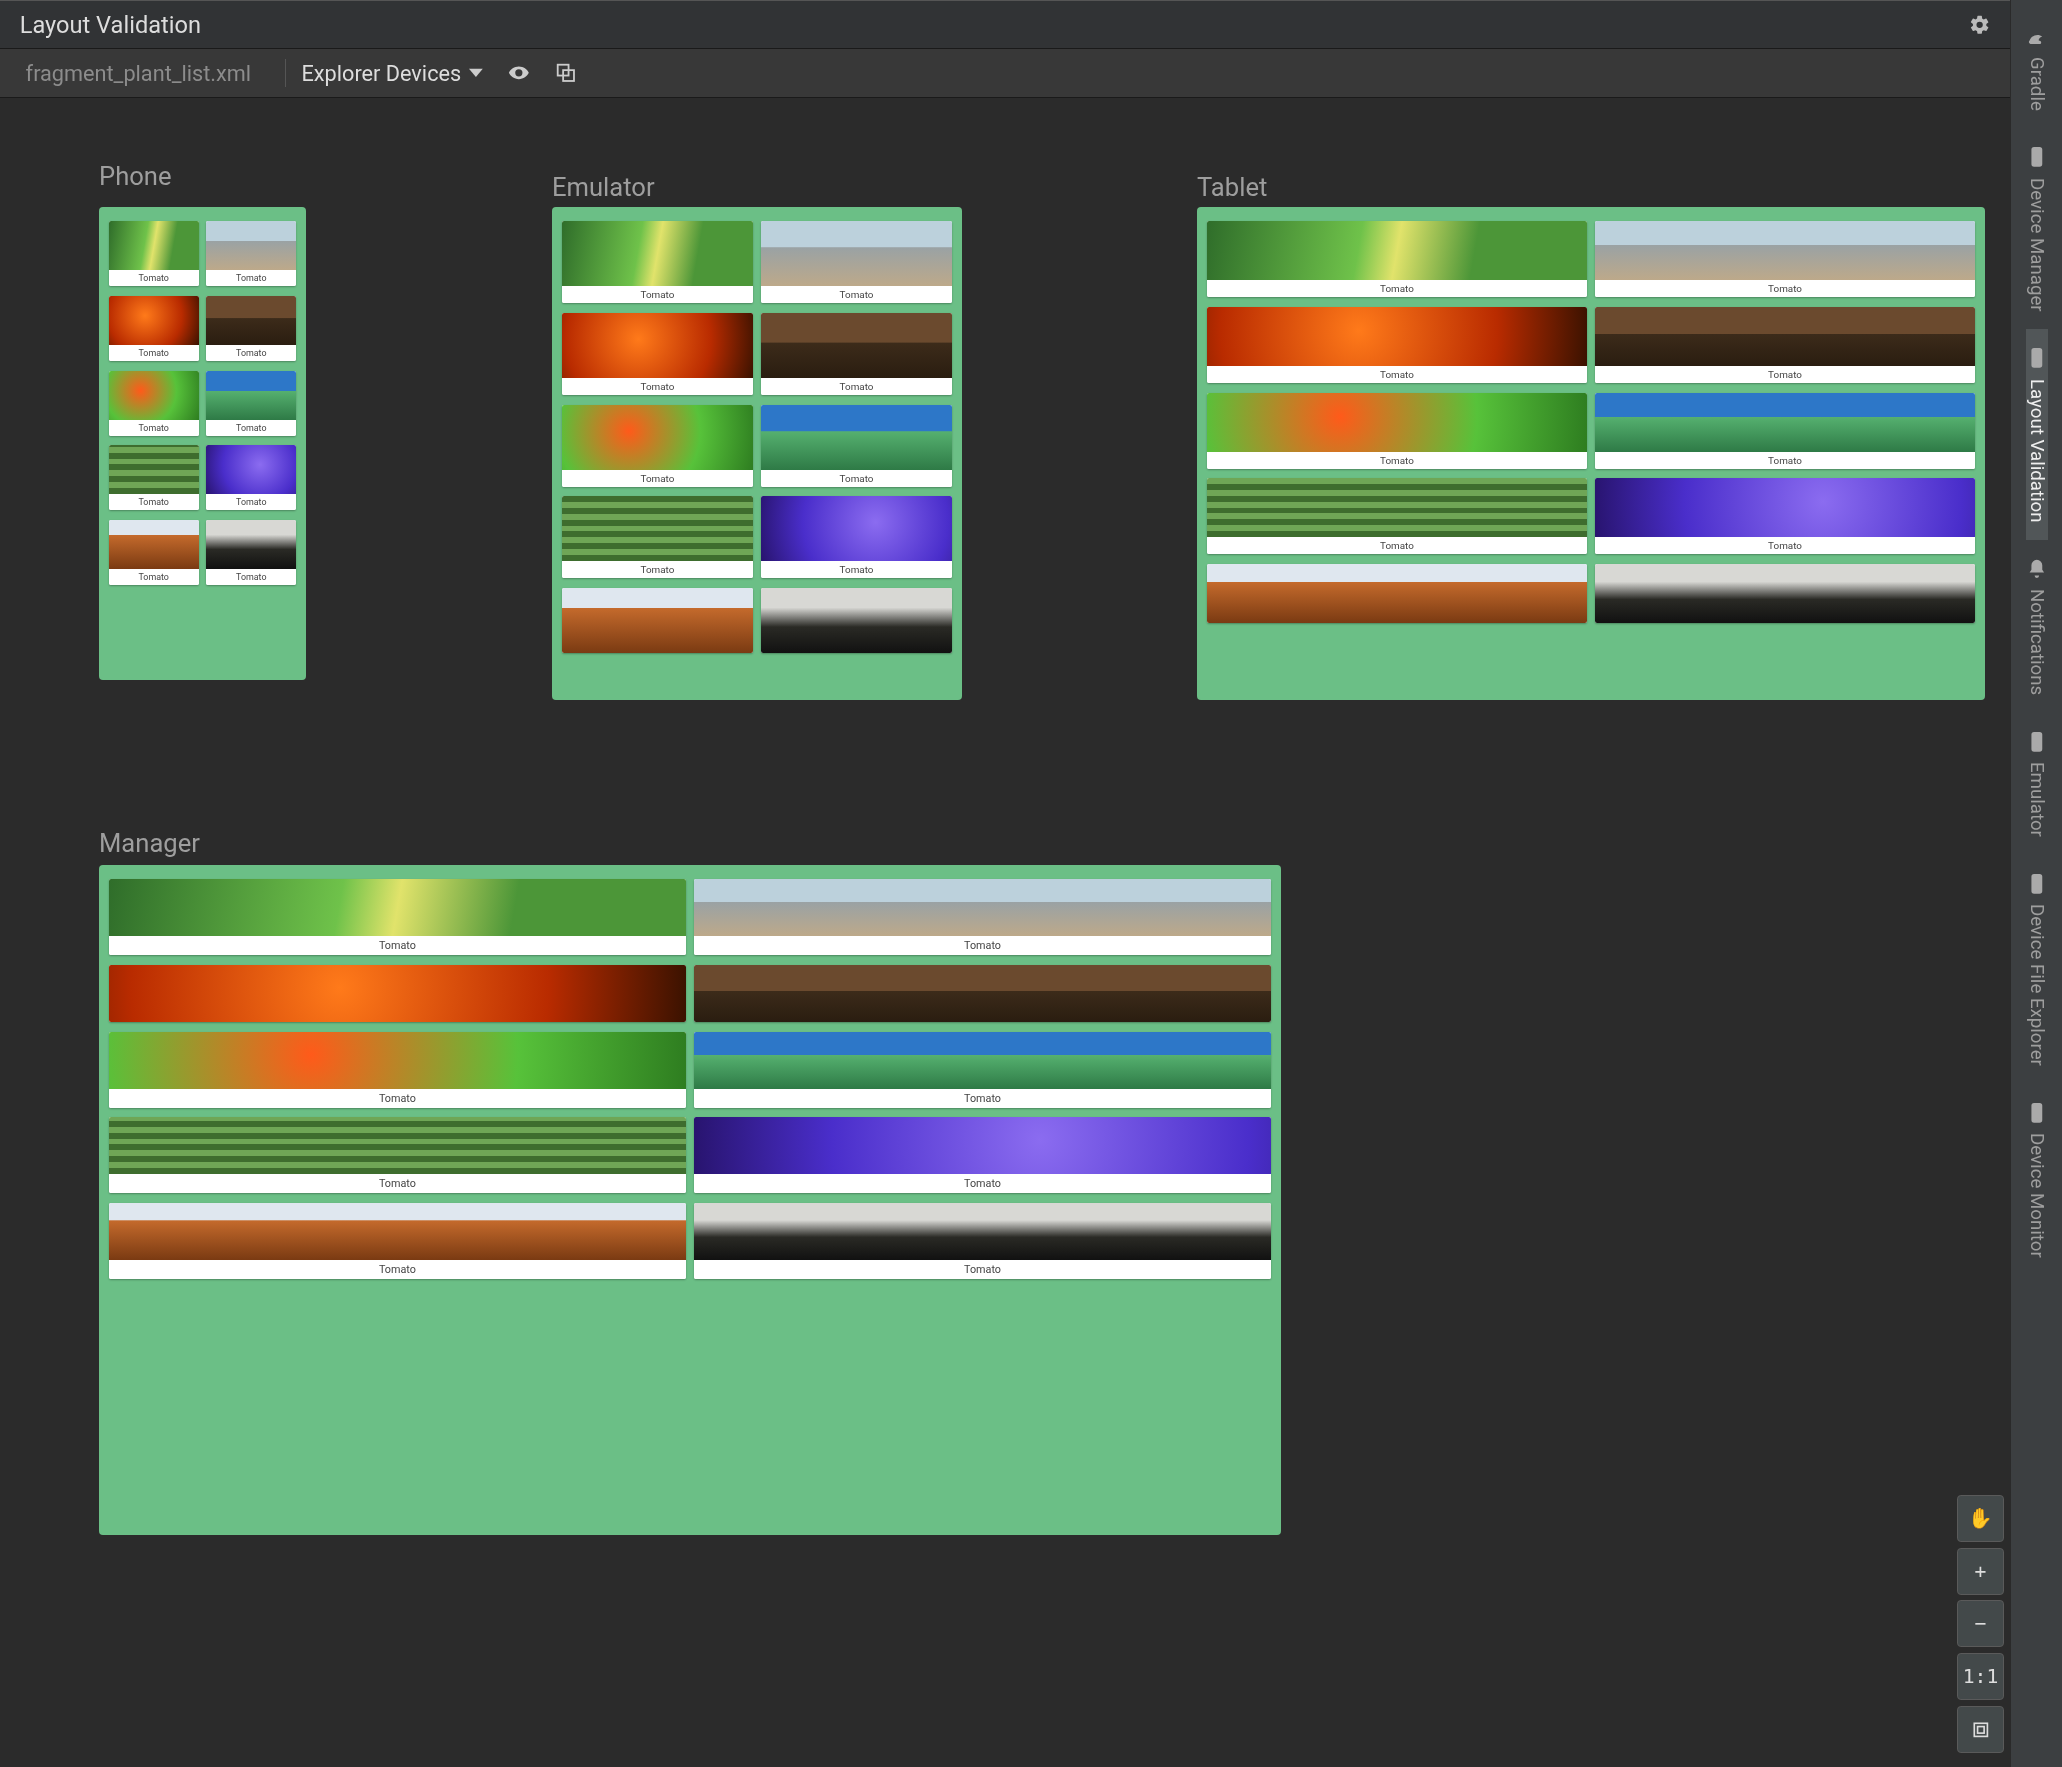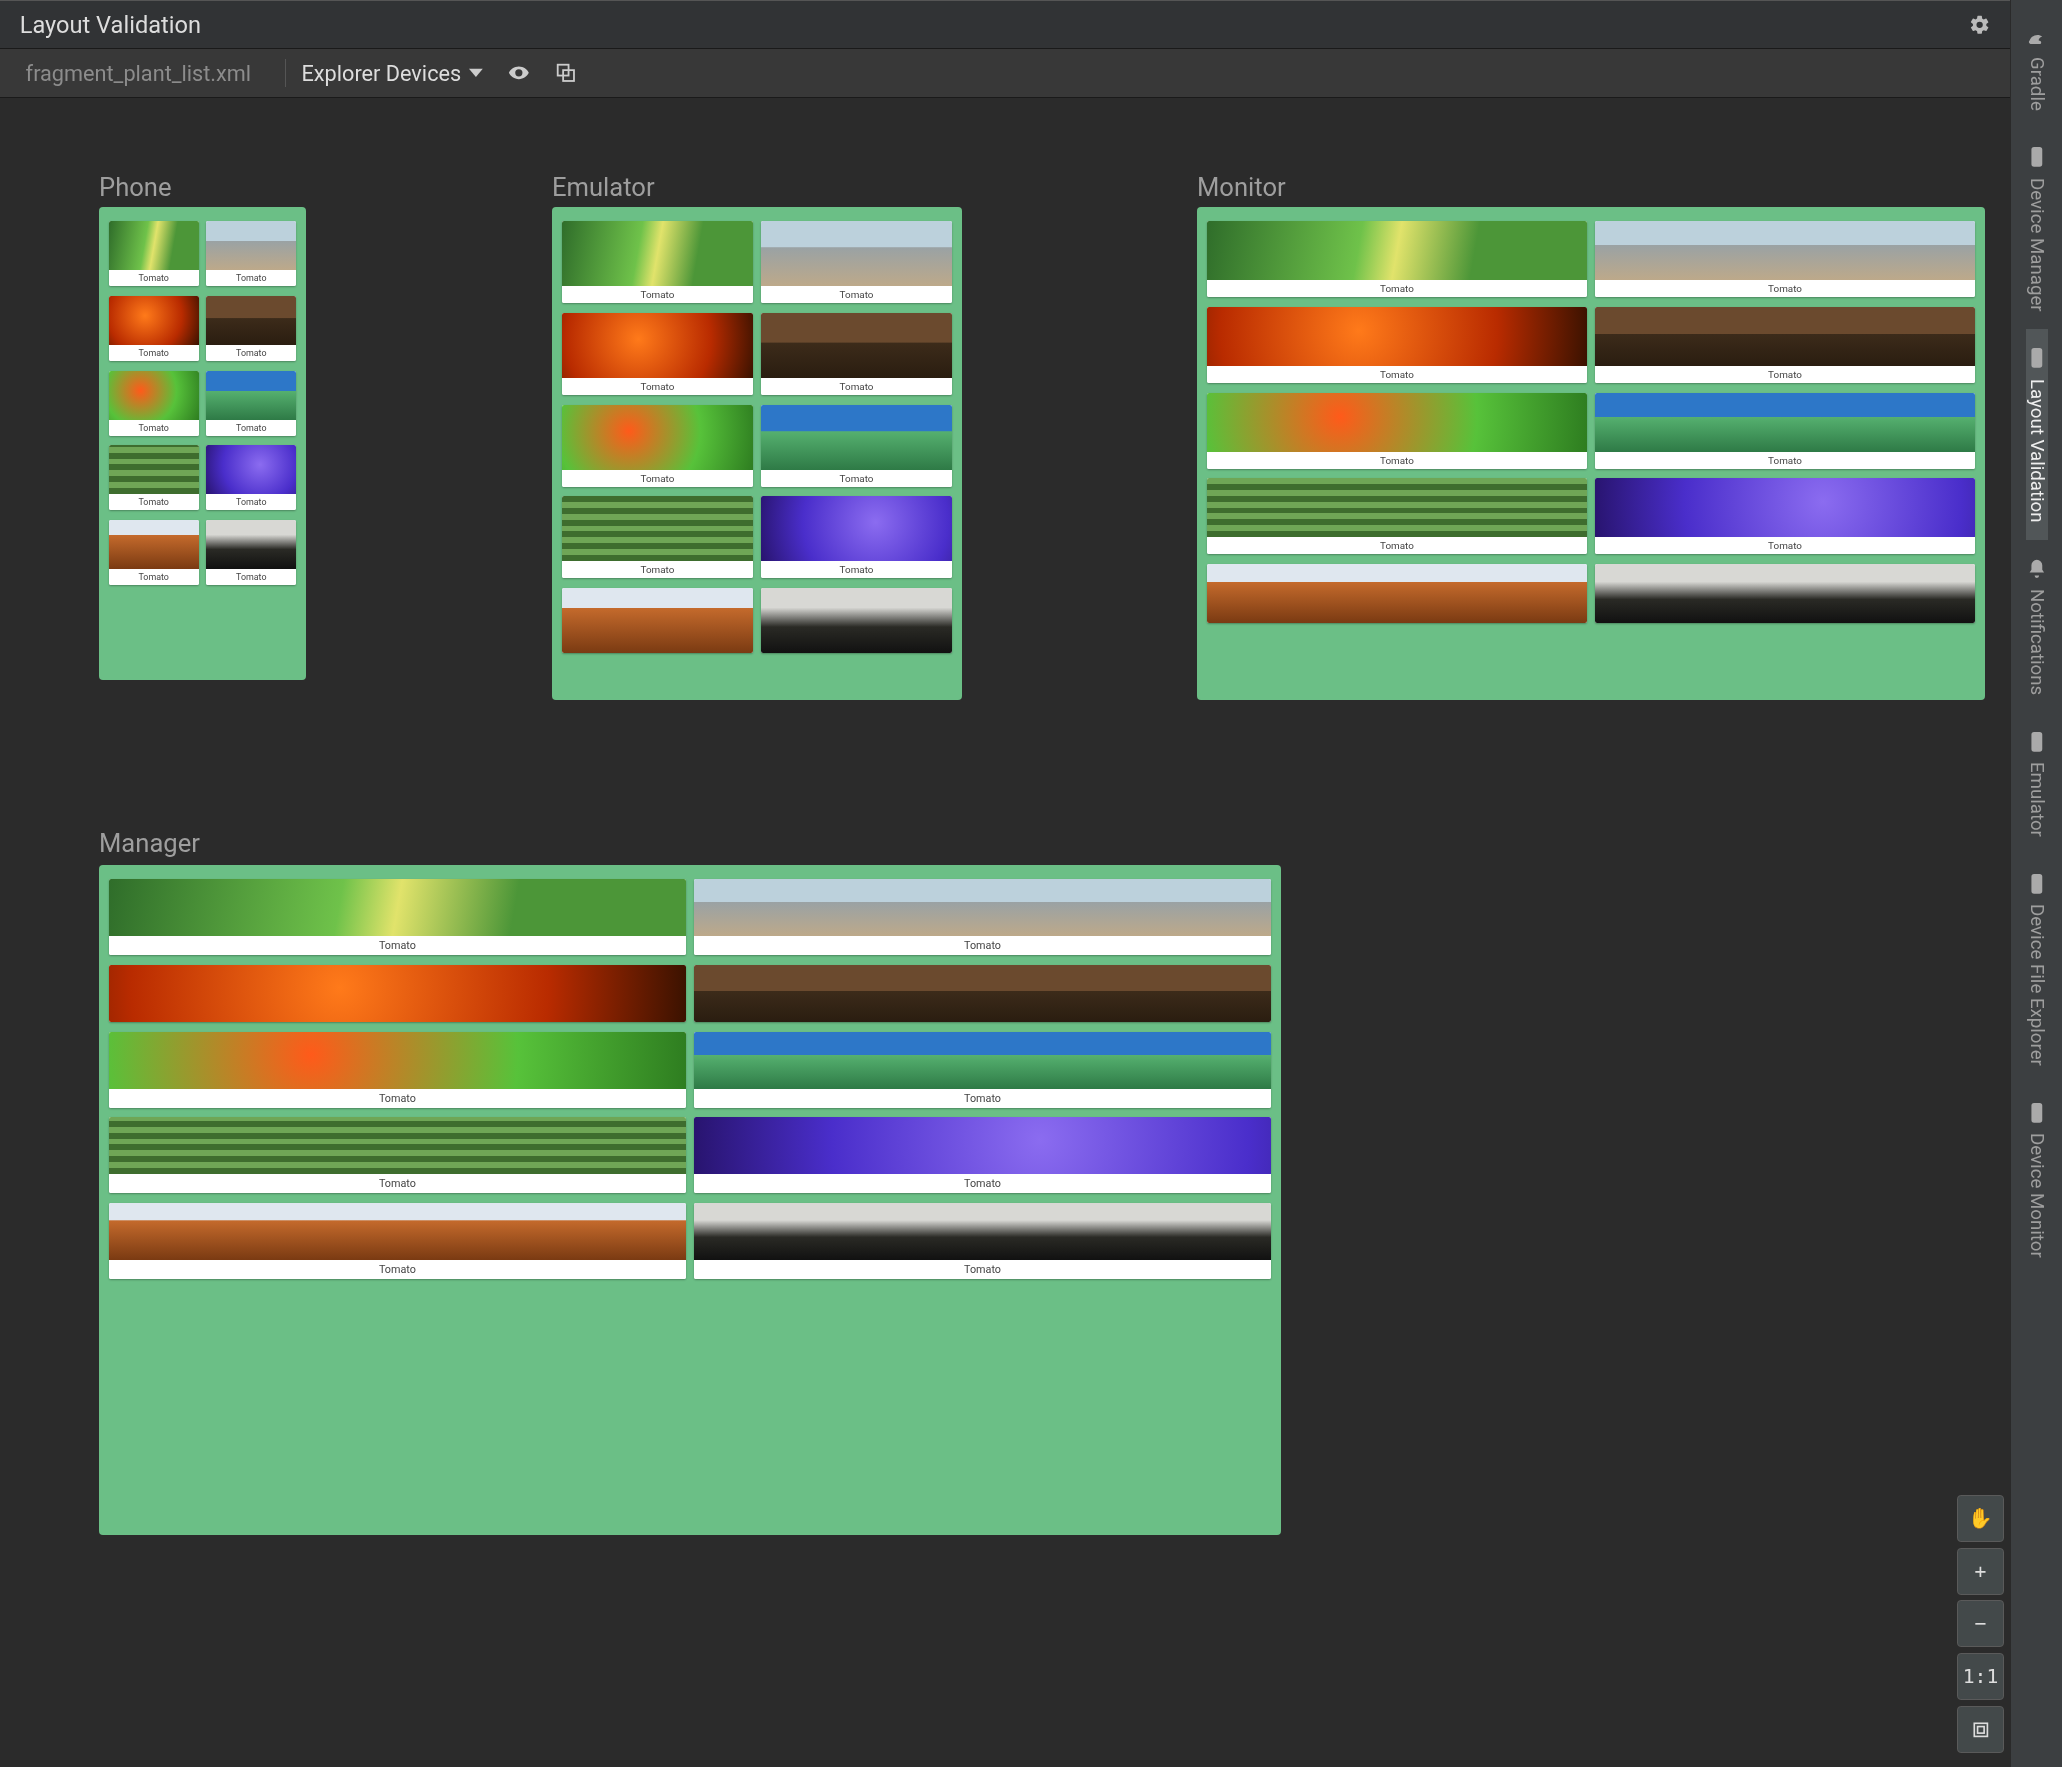--- a/index.html
+++ b/index.html
@@ -206,21 +206,21 @@
   </span>
   <span class="sub-icon">
     <svg viewBox="0 0 24 24" width="21.7" height="21.7" fill="none" stroke="#ccc" stroke-width="2">
         <rect x="3" y="3" width="12" height="12"></rect>
         <rect x="9" y="9" width="12" height="12"></rect>
       </svg>
   </span>
 </div>
 
 <div class="canvas" id="canvas">
-    <div class="group-label" style="left: 99px; top: 73px;">Phone</div>
+    <div class="group-label" style="left: 99px; top: 62px;">Phone</div>
     <div class="device-frame" style="left: 99px; top: 108px; width: 207px; height: 473px;">
       <div class="card">
         <div class="img img-caterpillar" style="height: 49px;"></div>
         <div class="cap" style="font-size: 8.9px;">Tomato</div>
       </div>
       <div class="card">
         <div class="img img-telescope" style="height: 49px;"></div>
         <div class="cap" style="font-size: 8.9px;">Tomato</div>
       </div>
       <div class="card">
@@ -290,21 +290,21 @@
         <div class="img img-purple" style="height: 65px;"></div>
         <div class="cap" style="font-size: 9.9px;">Tomato</div>
       </div>
       <div class="card">
         <div class="img img-desert" style="height: 65px;"></div>
       </div>
       <div class="card">
         <div class="img img-forest" style="height: 65px;"></div>
       </div>
     </div>
-    <div class="group-label" style="left: 1197px; top: 73px;">Monitor</div>
+    <div class="group-label" style="left: 1197px; top: 73px;">Tablet</div>
     <div class="device-frame" style="left: 1197px; top: 108px; width: 788px; height: 493px;">
       <div class="card">
         <div class="img img-caterpillar" style="height: 59px;"></div>
         <div class="cap" style="font-size: 9.9px;">Tomato</div>
       </div>
       <div class="card">
         <div class="img img-telescope" style="height: 59px;"></div>
         <div class="cap" style="font-size: 9.9px;">Tomato</div>
       </div>
       <div class="card">

